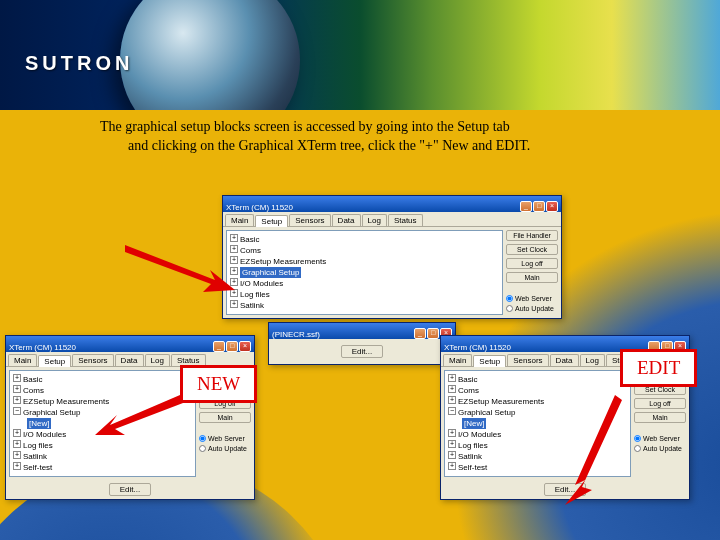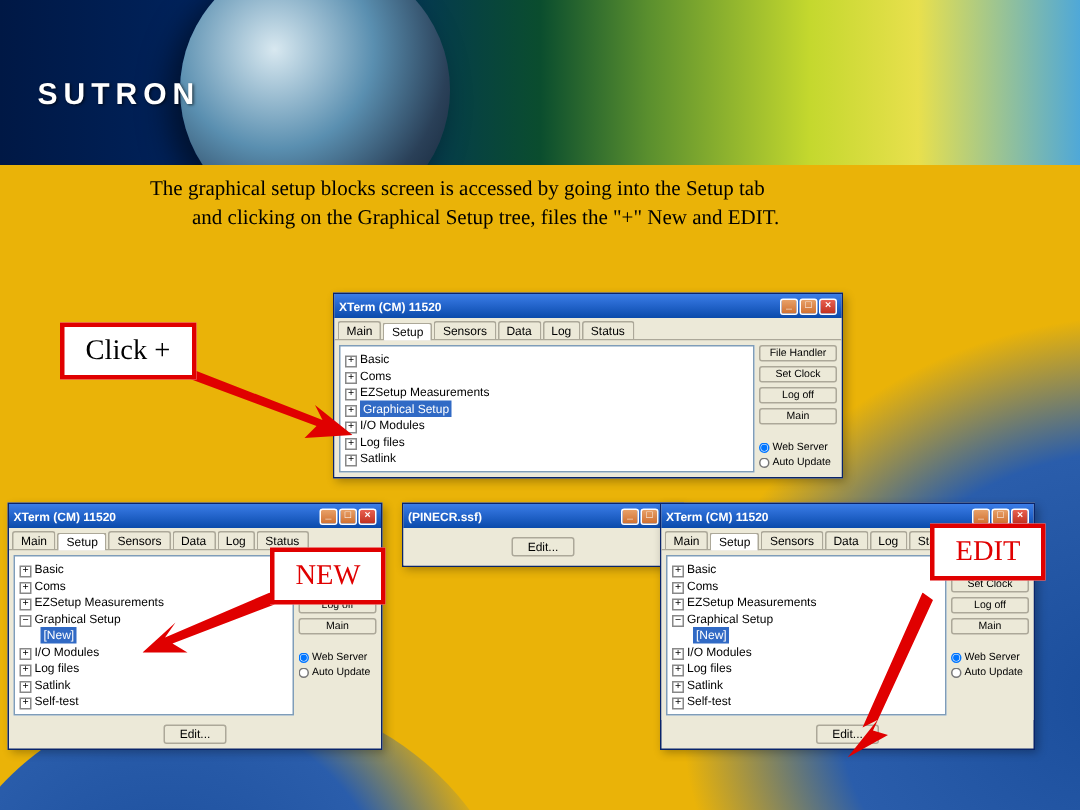--- a/index.html
+++ b/index.html
@@ -10,45 +10,45 @@
   .logo { position: absolute; left: 25px; top: 52px; color: #fff; font-weight: bold; letter-spacing: 4px; font-size: 20px; font-family: 'Arial Black', sans-serif; text-shadow: 1px 1px 2px rgba(0,0,0,0.6); }
   
   .content-area { position: absolute; top: 110px; left: 0; right: 0; bottom: 0; background: #eab308; }
   .intro { position: absolute; top: 8px; left: 100px; right: 30px; font-size: 14px; line-height: 1.35; font-family: Georgia, serif; }
   .intro-line2 { padding-left: 28px; }
   
   .swoosh { position: absolute; top: 65px; left: 380px; width: 600px; height: 500px; background: radial-gradient(ellipse 420px 360px at 60% 60%, #1a4d9b 0%, #2a5dab 45%, rgba(42,93,171,0) 70%); transform: rotate(-10deg); z-index: 0; border-radius: 50%; }
   .swoosh2 { position: absolute; top: 350px; left: -50px; width: 400px; height: 380px; background: radial-gradient(ellipse 300px 280px at 40% 40%, #1a4d9b 0%, #2a5dab 50%, rgba(42,93,171,0) 75%); z-index: 0; border-radius: 50%; }
   
   .win { position: absolute; background: #ece9d8; border: 1px solid #0a246a; z-index: 2; box-shadow: 2px 2px 6px rgba(0,0,0,0.3); font-size: 9px; font-family: Tahoma, sans-serif; }
-  .win-title { background: linear-gradient(to bottom, #3b7de8, #0a4aab); height: 16px; display: flex; align-items: center; padding: 0 3px; color: #fff; font-size: 8px; font-weight: bold; }
+  .win-title { background: linear-gradient(to bottom, #3b7de8, #0a4aab); height: 16px; display: flex; align-items: flex-end; padding: 0 3px; color: #fff; font-size: 8px; }
   .win-title-text { flex: 1; white-space: nowrap; overflow: hidden; }
   .win-btns { display: flex; gap: 1px; }
   .win-btn { width: 12px; height: 11px; background: linear-gradient(#e8a068,#d07030); border: 1px solid #fff; border-radius: 2px; font-size: 7px; text-align: center; line-height: 8px; color: #fff; }
   .win-btn.close { background: linear-gradient(#e86050,#c03020); }
   .tabs { display: flex; background: #ece9d8; padding: 2px 2px 0 2px; border-bottom: 1px solid #aca899; }
   .tab { padding: 1px 5px; border: 1px solid #aca899; border-bottom: none; background: #ece9d8; border-radius: 2px 2px 0 0; margin-right: 1px; font-size: 8px; }
   .tab.active { background: #fff; position: relative; top: 1px; }
   .win-body { display: flex; background: #ece9d8; padding: 3px; gap: 3px; }
   .tree-panel { background: #fff; border: 1px solid #7f9db9; flex: 1; padding: 3px; min-height: 80px; }
-  .tree-item { display: flex; align-items: flex-end; gap: 2px; padding: 0px 0; font-size: 8px; line-height: 11px; }
+  .tree-item { display: flex; align-items: flex-start; gap: 2px; padding: 0px 0; font-size: 8px; line-height: 11px; }
   .tree-toggle { width: 8px; height: 8px; border: 1px solid #888; display: inline-flex; align-items: center; justify-content: center; font-size: 7px; line-height: 6px; background: #fff; }
   .tree-item.child { padding-left: 14px; }
   .tree-item.selected .tree-label { background: #316ac5; color: #fff; padding: 0 2px; }
   .side-panel { width: 52px; display: flex; flex-direction: column; gap: 3px; }
   .side-btn { border: 1px solid #aca899; background: #ece9d8; padding: 1px; font-size: 7px; text-align: center; border-radius: 2px; white-space: nowrap; overflow: hidden; }
   .side-divider { height: 6px; }
   .side-radio { font-size: 7px; display: flex; align-items: center; gap: 2px; }
   .side-radio input { width: 7px; height: 7px; }
   .win-footer { padding: 3px; text-align: center; }
   .edit-btn { border: 1px solid #aca899; background: #ece9d8; padding: 1px 10px; font-size: 8px; border-radius: 2px; }
   
   .win-top { top: 85px; left: 222px; width: 340px; }
   .win-left { top: 225px; left: 5px; width: 250px; }
-  .win-mid { top: 225px; left: 268px; width: 188px; }
+  .win-mid { top: 212px; left: 268px; width: 188px; }
   .win-right { top: 225px; left: 440px; width: 250px; }
   
   .callout { position: absolute; background: #fff; border: 3px solid #e00000; padding: 5px 14px; font-size: 19px; font-family: Georgia, serif; z-index: 5; }
   .co-clickplus { top: 105px; left: 40px; }
   .co-new { top: 255px; left: 180px; color: #e00000; }
   .co-edit { top: 239px; left: 620px; color: #e00000; }
   
   .arrow { position: absolute; z-index: 4; }
   .arrow svg { display: block; }
 </style>
@@ -59,21 +59,21 @@
   <div class="earth"></div>
   <div class="logo">SUTRON</div>
 </div>
 
 <div class="content-area">
   <div class="swoosh"></div>
   <div class="swoosh2"></div>
 
   <div class="intro">
     <div>The graphical setup blocks screen is accessed by going into the Setup tab</div>
-    <div class="intro-line2">and clicking on the Graphical Setup tree, files the "+" New and EDIT.</div>
+    <div class="intro-line2">and clicking on the Graphical XTerm tree, click the "+" New and EDIT.</div>
   </div>
 
   <div class="win win-top">
     <div class="win-title">
       <span class="win-title-text">XTerm (CM) 11520</span>
       <div class="win-btns">
         <div class="win-btn">_</div>
         <div class="win-btn">□</div>
         <div class="win-btn close">×</div>
       </div>
@@ -294,21 +294,20 @@
             <input type="radio" style="">
             <span>Auto Update</span>
           </div>
       </div>
     </div>
     <div class="win-footer">
       <button class="edit-btn">Edit...</button>
     </div>
   </div>
 
-  <div class="callout co-clickplus">Click +</div>
   <div class="callout co-new">NEW</div>
   <div class="callout co-edit">EDIT</div>
 
   <div class="arrow" style="top:130px;left:125px;">
     <svg width="110" height="60">
         <polygon points="0,5 90,40 85,30 110,50 78,52 86,44 0,12" fill="#e00000"></polygon>
       </svg>
   </div>
   <div class="arrow" style="top:285px;left:95px;">
     <svg width="90" height="50">

